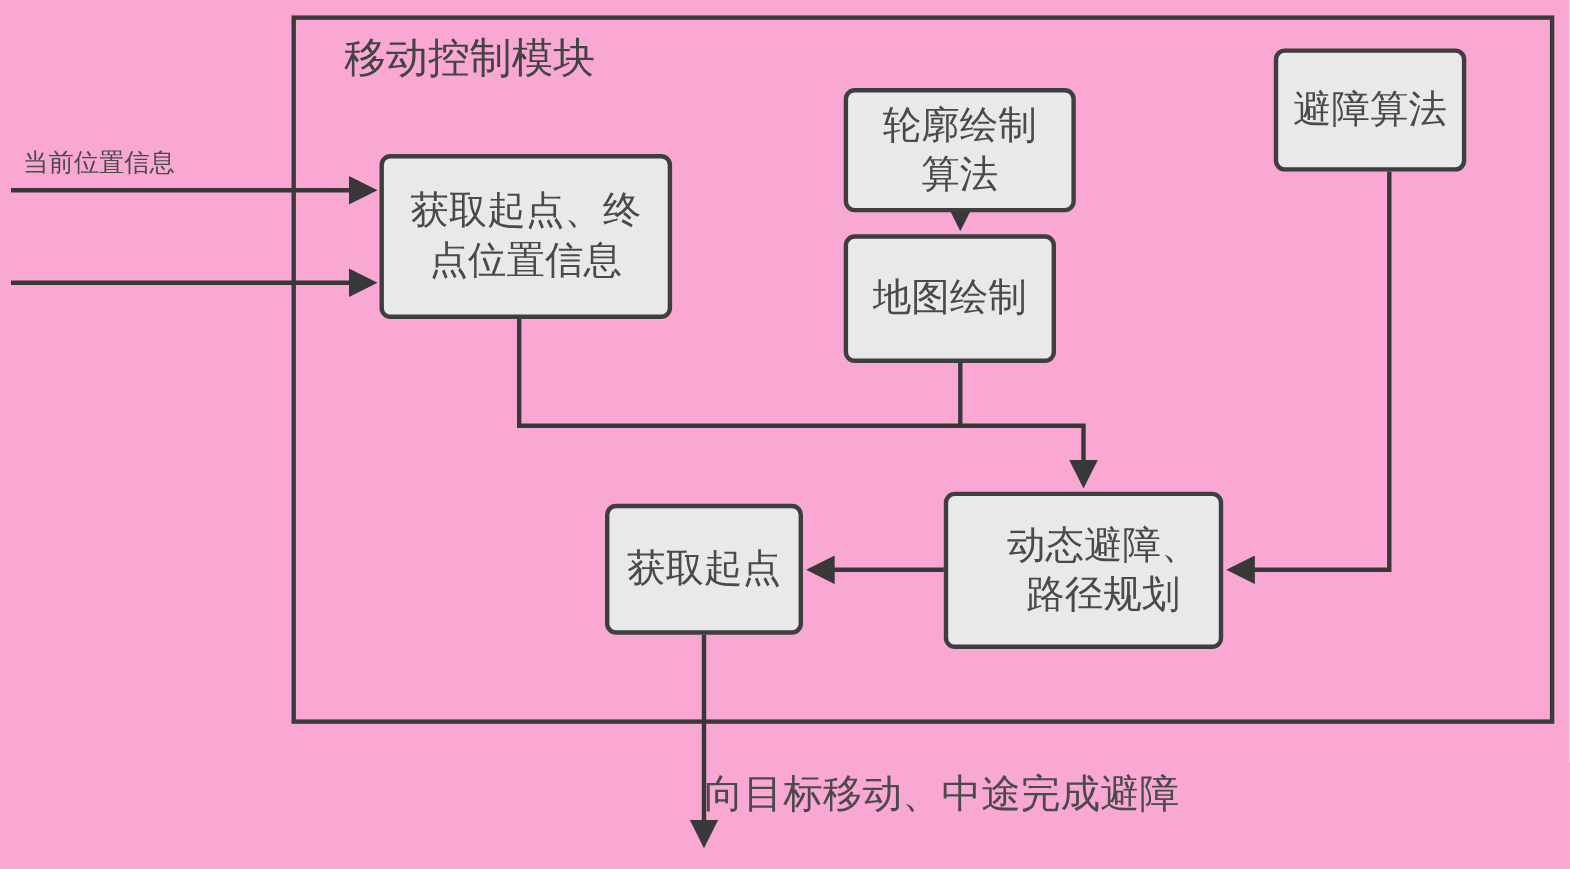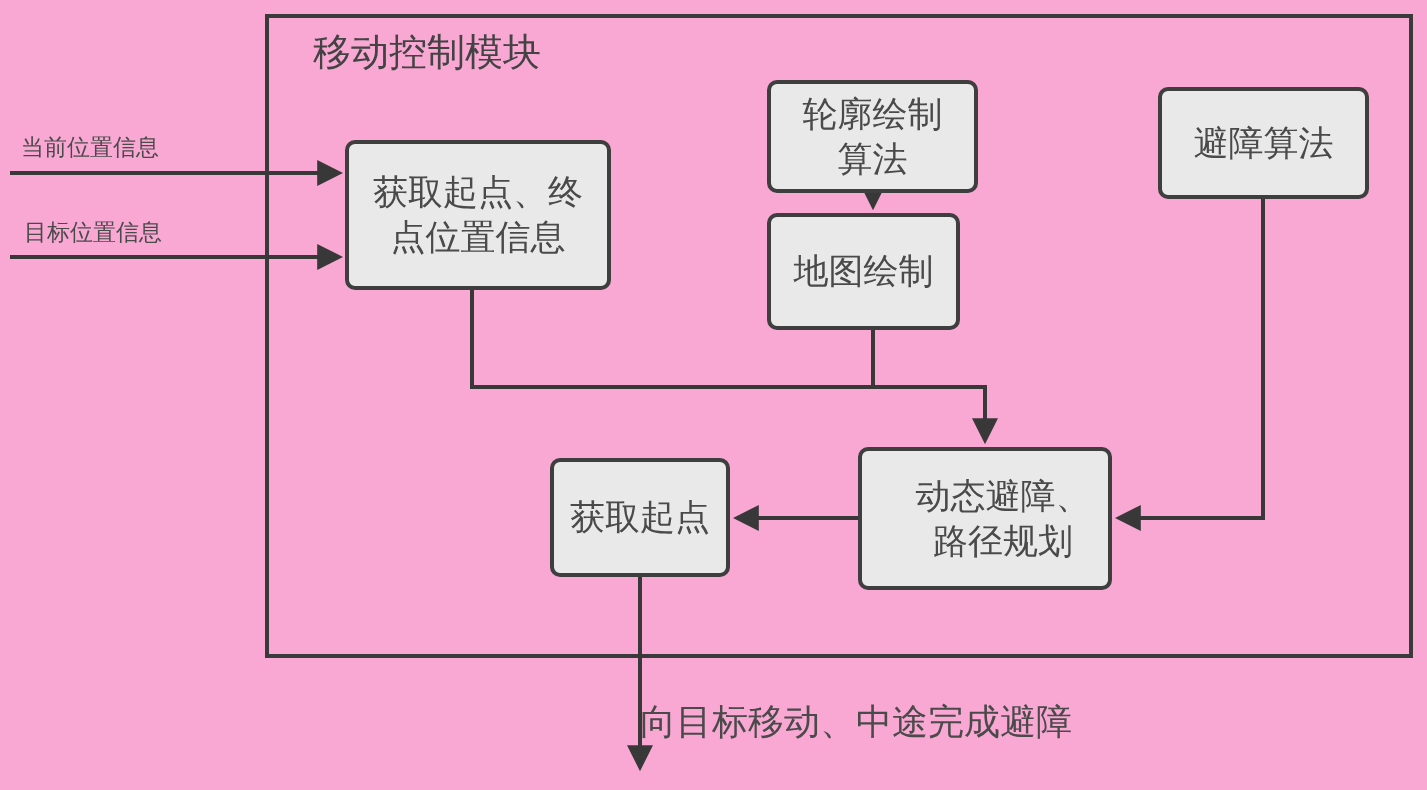--- a/index.html
+++ b/index.html
@@ -47,21 +47,21 @@
     text-align: center;
     font-size: 35px;
     line-height: 1.28;
     color: #4a4a4a;
     white-space: pre-line;
     z-index: 3;
   }
   .node-get-position   { left: 345px;  top: 140px; width: 266px; height: 150px; }
   .node-contour        { left: 767px;  top: 44px;  width: 211px; height: 113px; margin-top: 36px; }
   .node-map            { left: 767px;  top: 213px; width: 193px; height: 117px; }
-  .node-avoid-algo     { left: 1158px; top: 44px;  width: 211px; height: 112px; margin-top: 43px; }
+  .node-avoid-algo     { left: 1158px; top: 44px;  width: 175px; height: 112px; }
   .node-dynamic        { left: 858px;  top: 447px; width: 254px; height: 143px; padding-left: 36px; }
   .node-generate       { left: 550px;  top: 458px; width: 180px; height: 119px; }
   .module-title {
     position: absolute;
     left: 313px;
     top: 27px;
     font-size: 38px;
     color: #434343;
     z-index: 3;
     white-space: nowrap;
@@ -88,21 +88,20 @@
 </head>
 <body>
 
 <div class="stage">
 
   <div class="container-box"></div>
 
   <div class="module-title">移动控制模块</div>
 
   <div class="input-label input-label-current">当前位置信息</div>
-  <div class="input-label input-label-target">目标位置信息</div>
 
   <svg class="connector-layer" width="1427" height="790" viewBox="0 0 1427 790" xmlns="http://www.w3.org/2000/svg">
     <defs>
       <marker id="arrow" viewBox="0 0 10 10" refX="8" refY="5" markerWidth="6.5" markerHeight="6.5" orient="auto-start-reverse">
         <path d="M0,0 L10,5 L0,10 Z" fill="#383838"></path>
       </marker>
     </defs>
     <g stroke="#383838" stroke-width="4" fill="none">
       <path d="M10,173 H338" marker-end="url(#arrow)"></path>
       <path d="M10,257 H338" marker-end="url(#arrow)"></path>

